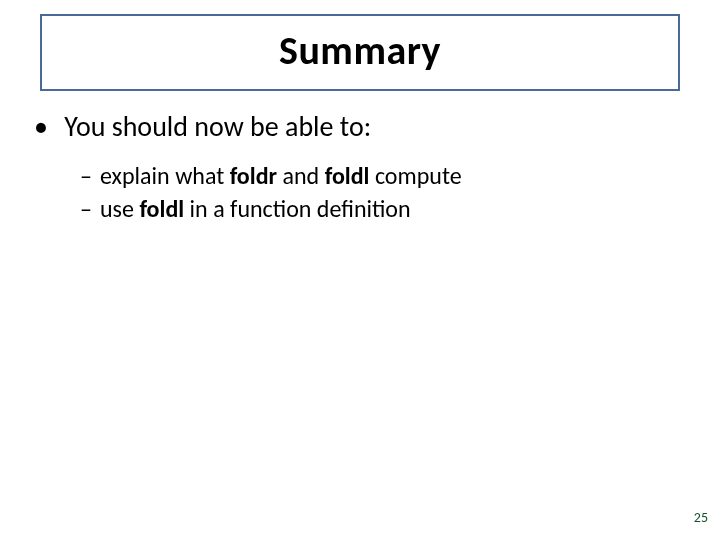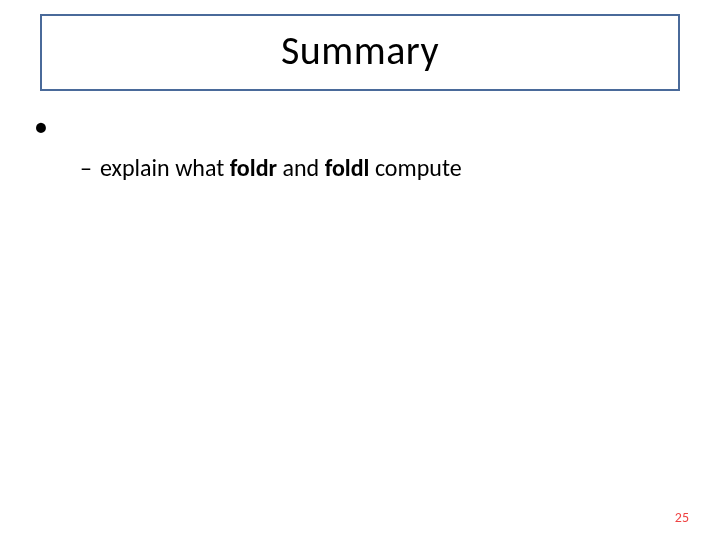--- a/index.html
+++ b/index.html
@@ -12,73 +12,75 @@
     padding: 14px 28px 20px 28px;
   }
   .title-box {
     border: 2px solid #4a6a9a;
     width: 640px;
     margin: 0 auto 18px auto;
     padding: 10px 0 14px 0;
     text-align: center;
   }
   .title-box h1 {
-    font-weight: 400;
+    font-weight: 700;
     font-size: 40px;
     letter-spacing: 0.5px;
   }
   ul.level1 {
     list-style: none;
     margin-left: 6px;
   }
   ul.level1 > li {
     font-size: 28px;
     line-height: 1.25;
     margin-bottom: 6px;
   }
   ul.level1 > li::before {
     content: "•";
     display: inline-block;
     width: 24px;
   }
   ul.level2 {
     list-style: none;
     margin-left: 46px;
-    margin-top: 8px;
+    margin-top: 16px;
   }
   ul.level2 > li {
     font-size: 24px;
     line-height: 1.3;
     margin-bottom: 2px;
     text-indent: -20px;
     padding-left: 20px;
   }
   ul.level2 > li::before {
     content: "–";
     display: inline-block;
     width: 20px;
     text-indent: 0;
   }
   .b { font-weight: 700; }
   .page-num {
     position: absolute;
-    right: 31px;
+    right: 12px;
     bottom: 14px;
     font-size: 14px;
-    color: #ef4444;
+    color: #14532d;
   }
 </style>
 </head>
 <body>
 
 <div class="title-box">
   <h1>Summary</h1>
 </div>
 
 <ul class="level1">
   <li>
+    <span>You should now be able to:</span>
     <ul class="level2">
       <li><span>explain what </span><span class="b">foldr</span><span> and </span><span class="b">foldl</span><span> compute</span></li>
+      <li><span>use </span><span class="b">foldl</span><span> in a function definition</span></li>
     </ul>
   </li>
 </ul>
 
 <div class="page-num">25</div>
 
 </body></html>

